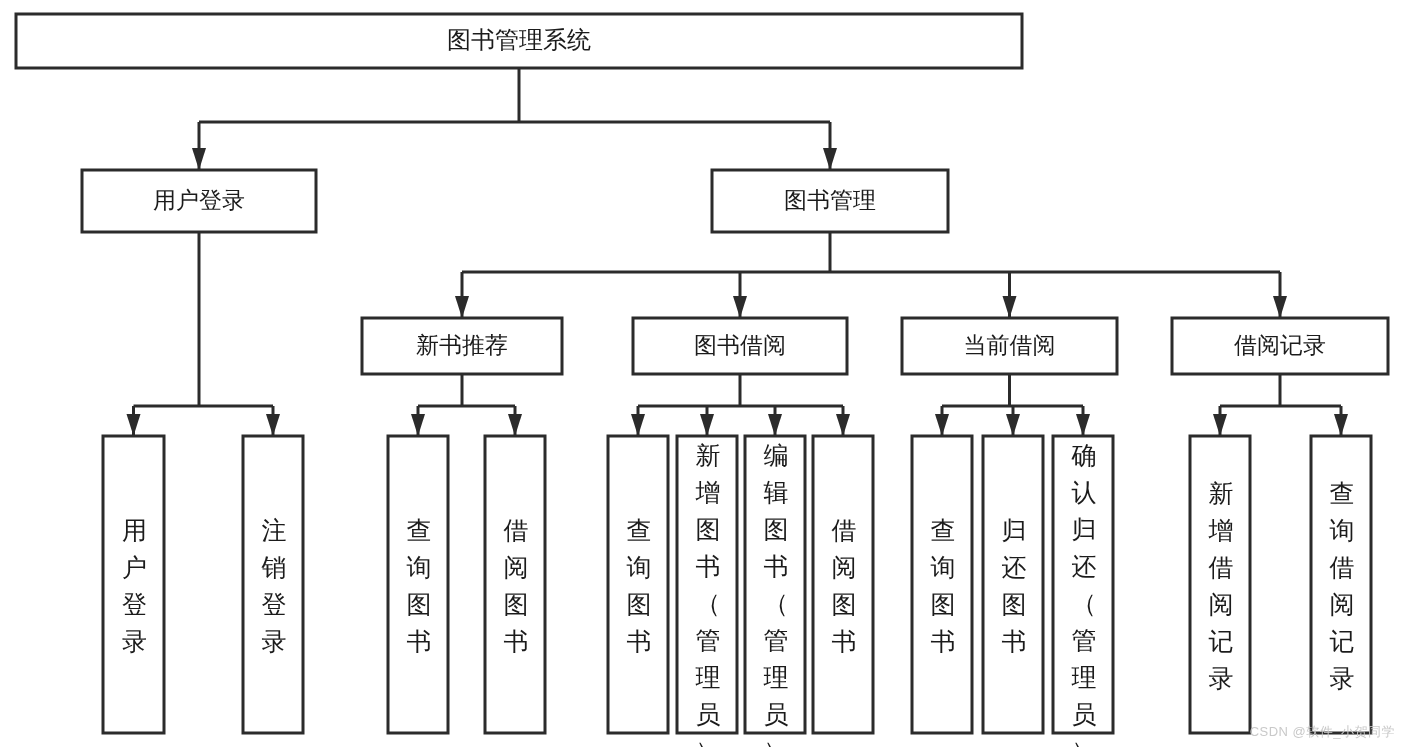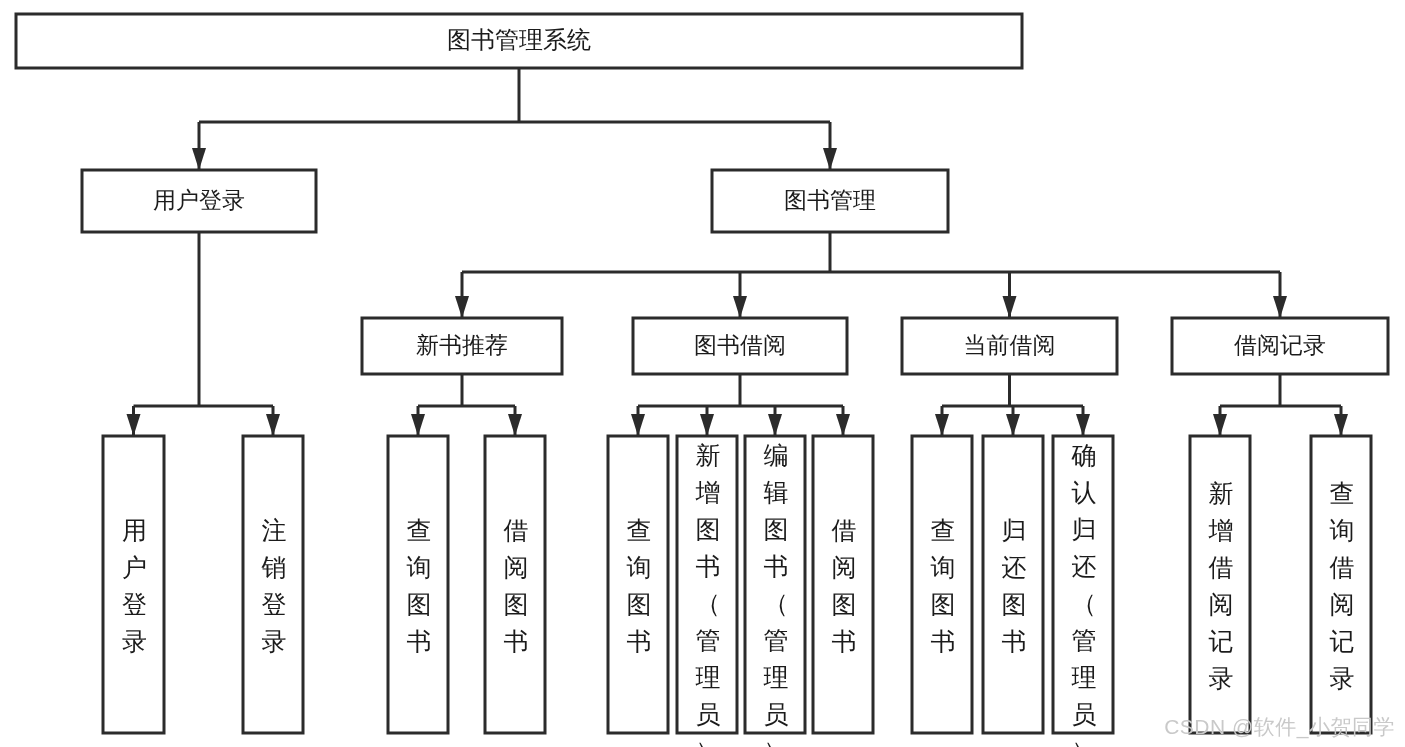--- a/index.html
+++ b/index.html
@@ -52,21 +52,21 @@
   }
   .arrow-head {
     fill: #2b2b2b;
     stroke: none;
   }
   .watermark {
     position: absolute;
     right: 10px;
     bottom: 6px;
     font-family: "Liberation Sans", "DejaVu Sans", sans-serif;
-    font-size: 21px;
+    font-size: 13px;
     color: #c9c9c9;
     white-space: nowrap;
     letter-spacing: 0.5px;
   }
 </style>
 </head>
 <body>
 
 <div id="diagram-root">
   <svg id="diagram-svg" width="1405" height="747" viewBox="0 0 1405 747">

